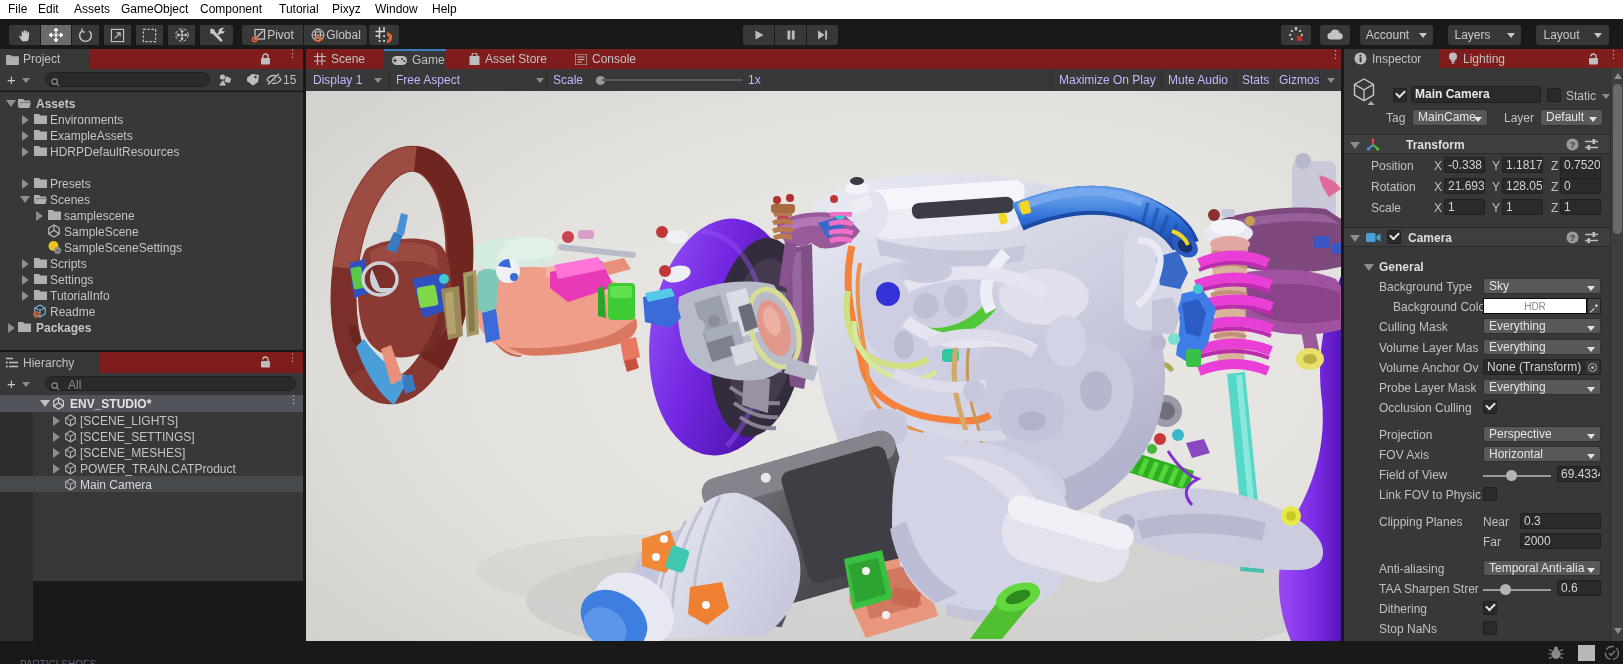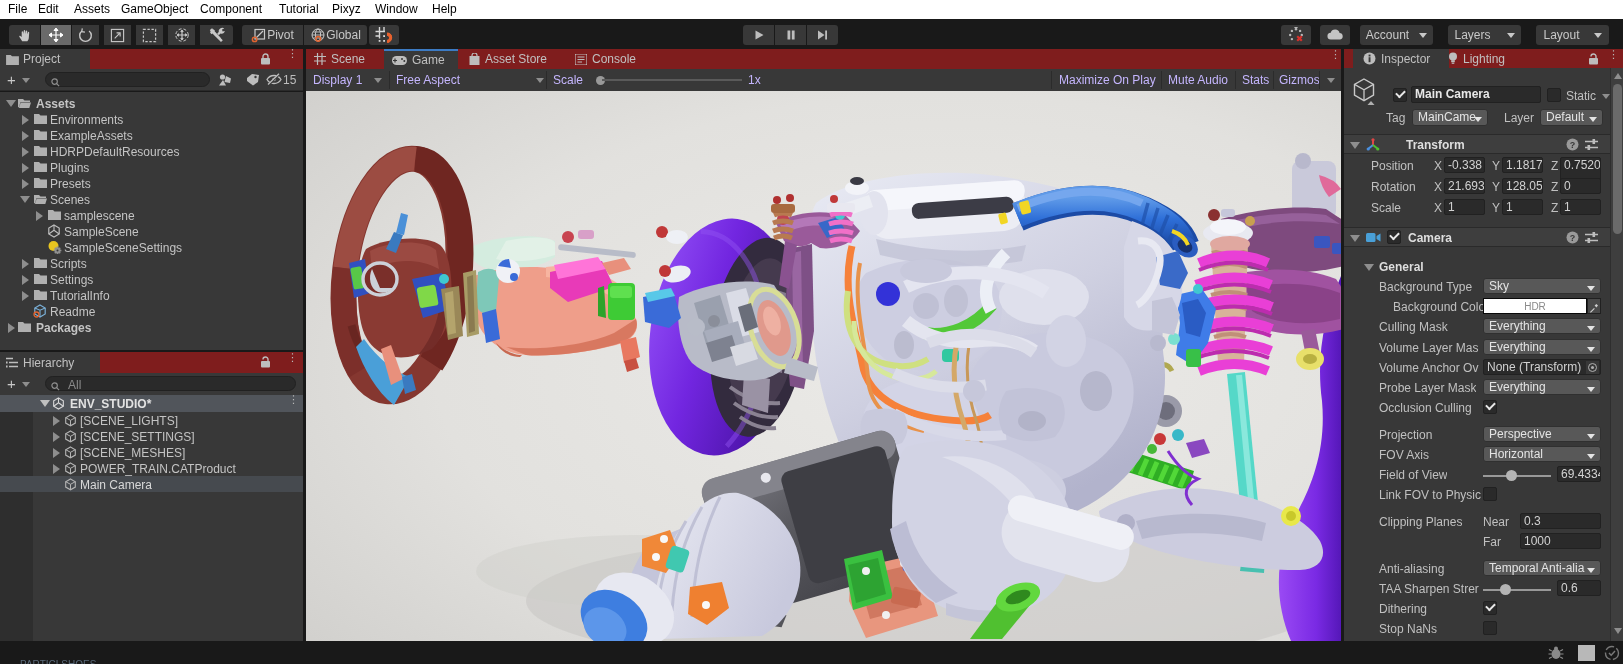--- a/index.html
+++ b/index.html
@@ -268,27 +268,20 @@
           </svg>
           <span class="abs ttxt" style="left:50px">ExampleAssets</span>
         </div>
       <div class="trow" style="top:51px">
           <span class="fold closed" style="left:22px;top:4px"></span>
           <svg class="abs fico" style="left:34px">
             <use href="#fclosed"></use>
           </svg>
           <span class="abs ttxt" style="left:50px">HDRPDefaultResources</span>
         </div>
-      <div class="trow" style="top:67px">
-          <span class="fold closed" style="left:22px;top:4px"></span>
-          <svg class="abs fico" style="left:34px">
-            <use href="#fclosed"></use>
-          </svg>
-          <span class="abs ttxt" style="left:50px">Plugins</span>
-        </div>
       <div class="trow" style="top:83px">
           <span class="fold closed" style="left:22px;top:4px"></span>
           <svg class="abs fico" style="left:34px">
             <use href="#fclosed"></use>
           </svg>
           <span class="abs ttxt" style="left:50px">Presets</span>
         </div>
       <div class="trow" style="top:99px">
           <span class="fold open" style="left:20px;top:5px"></span>
           <svg class="abs fico" style="left:34px">
@@ -382,21 +375,21 @@
       <span class="abs" style="left:7px;top:2px;color:#c8c8c8;font-size:15px;">+</span>
       <span class="abs fold open" style="left:22px;top:9px;border-left-width:4px;border-right-width:4px;border-top-width:5px;"></span>
       <div class="abs srch" style="left:45px;top:3px;width:251px;height:15px;">
         <svg width="9" height="9" viewBox="0 0 10 10" style="margin:2px 0 0 5px">
             <circle cx="4" cy="4" r="3" fill="none" stroke="#909090" stroke-width="1.3"></circle>
             <path d="M6.3 6.3L9 9" stroke="#909090" stroke-width="1.3"></path>
           </svg>
         <span style="position:absolute;left:22px;top:1px;color:#8a8a8a;font-size:12px;">All</span>
       </div>
     </div>
-    <div class="abs panelbg" style="left:0;top:43px;width:303px;height:246px;padding-left:22px;">
+    <div class="abs panelbg" style="left:0;top:43px;width:303px;height:186px;padding-left:22px;">
       <div class="abs" style="left:0;top:0;width:33px;height:246px;background:#2e2e2e;"></div>
       <div class="trow" style="top:0;height:17px;background:#51555b;">
           <span class="fold open" style="left:40px;top:5px;border-top-color:#c0c0c0"></span>
           <svg class="abs" style="left:52px;top:2px" width="13" height="13" viewBox="0 0 14 14">
             <path d="M7 1l5.2 3v6L7 13 1.8 10V4z" fill="none" stroke="#d8d8d8" stroke-width="1.2"></path>
             <path d="M7 1v5.2M1.8 10l5.2-3.8M12.2 10L7 6.2" stroke="#d8d8d8" stroke-width="1.1"></path>
           </svg>
           <b class="abs" style="left:70px;top:2px;color:#e2e2e2;font-size:12px;">ENV_STUDIO*</b>
           <span class="abs kebab" style="left:288px;top:2px">⋮</span>
         </div>
@@ -439,21 +432,21 @@
 
   <div class="abs" id="gamePanel" style="left:306px;top:49px;width:1035px;height:592px;">
     <div class="abs tabrow" style="left:0;top:0;width:1035px;height:20px;">
       <div class="abs" style="left:8px;top:0;height:20px;display:flex;align-items:center;color:#c0c0c0;font-size:12px;">
         <svg width="12" height="12" viewBox="0 0 12 12" style="margin-right:5px">
             <g stroke="#bdbdbd" stroke-width="1.2" fill="none">
               <path d="M3.5 0v12M8 0v12M0 3.5h12M0 8h12"></path>
             </g>
           </svg>Scene
       </div>
-      <div class="tab" style="left:78px;width:74px;border-top:2px solid #3c7bc4;padding-left:8px;align-items:center;">
+      <div class="tab" style="left:78px;width:62px;border-top:2px solid #3c7bc4;padding-left:8px;align-items:center;">
         <svg width="15" height="9" viewBox="0 0 15 9" style="margin-right:5px">
             <rect x="0" y="0" width="15" height="9" rx="4.5" fill="#bdbdbd"></rect>
             <path d="M3 2.5v4M1 4.5h4" stroke="#383838" stroke-width="1.2"></path>
             <circle cx="10" cy="3" r="1" fill="#383838"></circle>
             <circle cx="12.3" cy="5" r="1" fill="#383838"></circle>
           </svg>Game
       </div>
       <div class="abs" style="left:163px;top:0;height:20px;display:flex;align-items:center;color:#c0c0c0;font-size:12px;">
         <svg width="11" height="12" viewBox="0 0 11 12" style="margin-right:5px">
             <path d="M0.5 3h10V12h-10z" fill="#bdbdbd"></path>
@@ -835,21 +828,21 @@
   <path d="M58 248 C72 268 90 282 104 286 L88 314 C70 300 58 278 50 256 Z" fill="#4a9fd8"></path>
   <path d="M75 258 l10 -4 12 34 -12 6 Z" fill="#e8907c"></path>
   <path d="M96 286 l10 -3 4 16 -11 4 Z" fill="#3a7ac0"></path>
 </g>
 </svg>
     </div>
   </div>
 
   <div class="abs" id="inspPanel" style="left:1344px;top:49px;width:279px;height:592px;">
     <div class="abs tabrow" style="left:0;top:0;width:279px;height:19px;">
-      <div class="tab" style="left:9px;width:96px;height:19px;padding-left:10px;">
+      <div class="tab" style="left:0;width:96px;height:19px;padding-left:10px;">
         <svg width="13" height="13" viewBox="0 0 13 13" style="margin-right:5px">
             <circle cx="6.5" cy="6.5" r="6" fill="#bdbdbd"></circle>
             <rect x="5.6" y="5.2" width="1.9" height="5" fill="#383838"></rect>
             <rect x="5.6" y="2.6" width="1.9" height="1.9" fill="#383838"></rect>
           </svg>Inspector
       </div>
       <div class="abs" style="left:104px;top:0;height:19px;display:flex;align-items:center;color:#c0c0c0;font-size:12px;">
         <svg width="10" height="13" viewBox="0 0 10 13" style="margin-right:5px">
             <circle cx="5" cy="4.5" r="4" fill="#bdbdbd"></circle>
             <rect x="3.2" y="8.2" width="3.6" height="2" fill="#bdbdbd"></rect>
@@ -978,21 +971,21 @@
       <span class="ilabel" style="left:35px;top:419px;">Field of View</span>
       <span class="abs" style="left:139px;top:426px;width:68px;height:2px;background:#999999;"></span>
       <span class="abs" style="left:162px;top:421px;width:11px;height:11px;border-radius:50%;background:#b4b4b4;"></span>
       <div class="ifield" style="left:213px;top:417px;width:44px;height:16px;">69.43​34</div>
       <span class="ilabel" style="left:35px;top:439px;width:103px;">Link FOV to Physic</span>
       <div class="chk" style="left:139px;top:438px;"></div>
       <span class="ilabel" style="left:35px;top:466px;">Clipping Planes</span>
       <span class="ilabel" style="left:139px;top:466px;">Near</span>
       <div class="ifield" style="left:176px;top:464px;width:81px;height:16px;">0.3</div>
       <span class="ilabel" style="left:139px;top:486px;">Far</span>
-      <div class="ifield" style="left:176px;top:484px;width:81px;height:16px;">1000</div>
+      <div class="ifield" style="left:176px;top:484px;width:81px;height:16px;">2000</div>
       <span class="ilabel" style="left:35px;top:513px;">Anti-aliasing</span>
       <div class="idrop" style="left:139px;top:511px;width:118px;height:16px;">Temporal Anti-ali​a</div>
       <span class="ilabel" style="left:35px;top:533px;width:103px;">TAA Sharpen Strer</span>
       <span class="abs" style="left:139px;top:540px;width:68px;height:2px;background:#999999;"></span>
       <span class="abs" style="left:156px;top:535px;width:11px;height:11px;border-radius:50%;background:#b4b4b4;"></span>
       <div class="ifield" style="left:213px;top:531px;width:44px;height:16px;">0.6</div>
       <span class="ilabel" style="left:35px;top:553px;">Dithering</span>
       <div class="chk on" style="left:139px;top:552px;"></div>
       <span class="ilabel" style="left:35px;top:573px;">Stop NaNs</span>
       <div class="chk" style="left:139px;top:572px;"></div>

